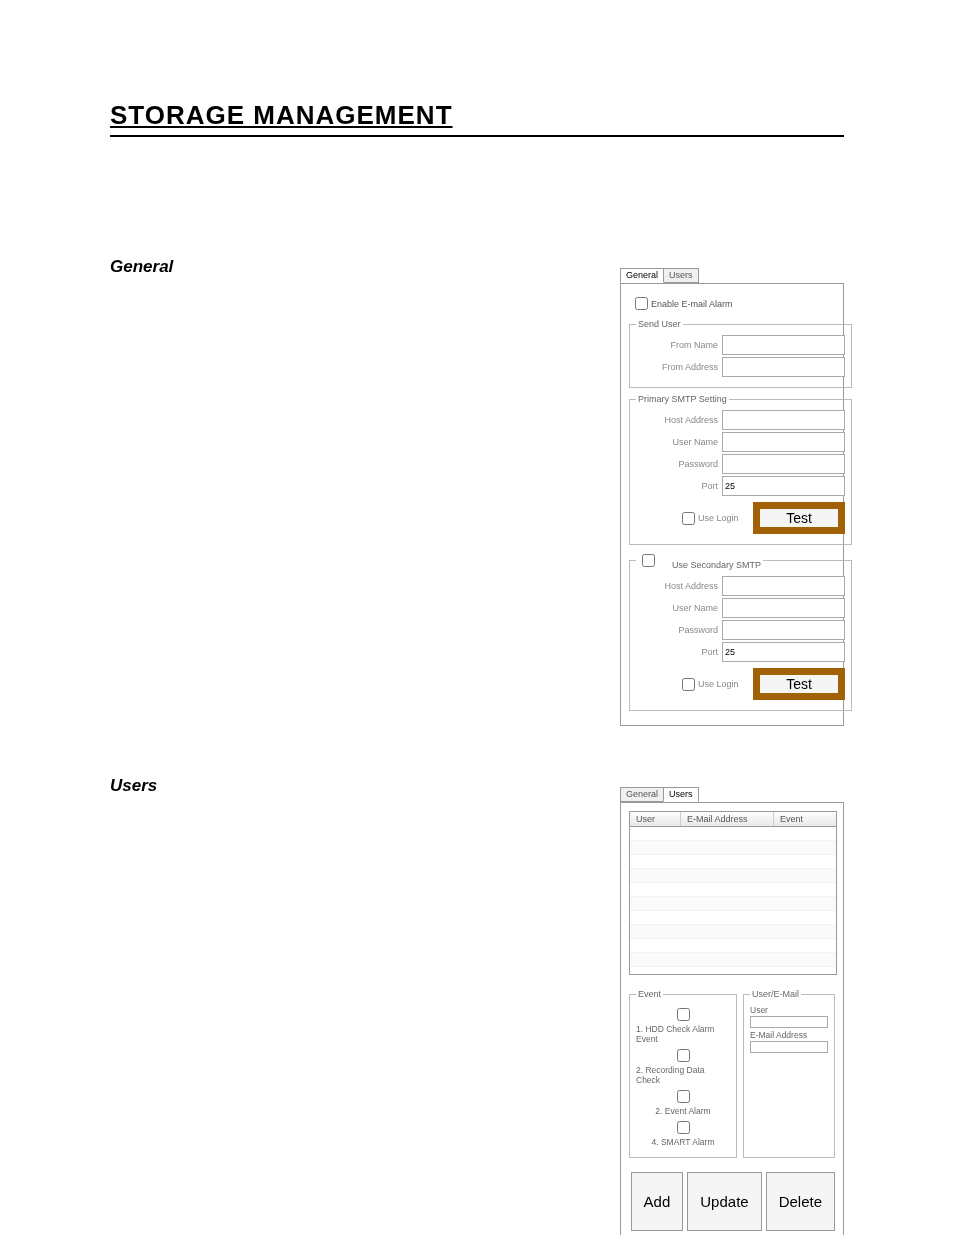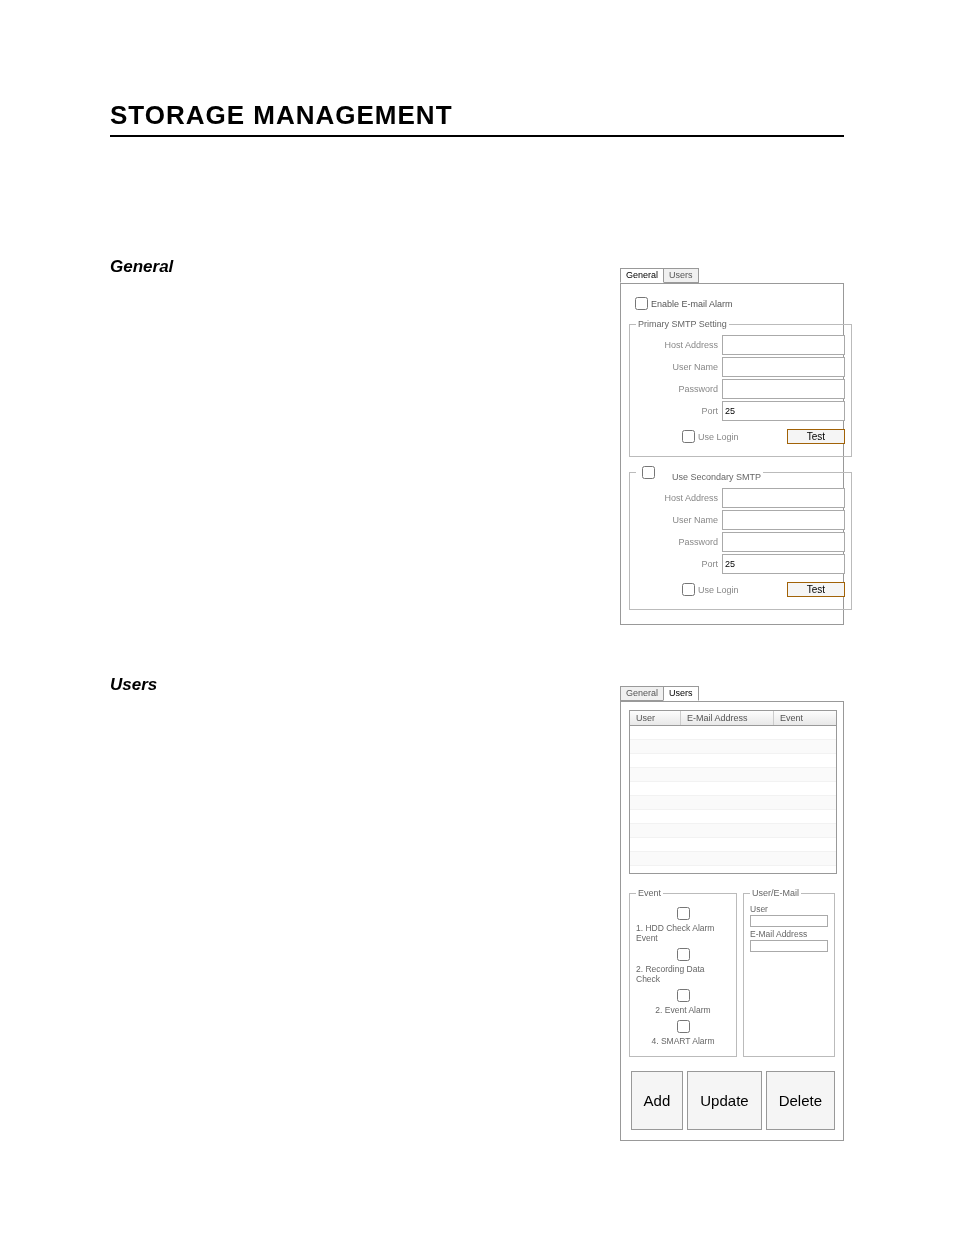--- a/index.html
+++ b/index.html
@@ -12,20 +12,21 @@
     padding: 100px 110px 40px 110px;
     box-sizing: border-box;
   }
   .page-title {
     font-size: 26px;
     font-weight: 900;
     letter-spacing: 1px;
     border-bottom: 2px solid #000;
     padding-bottom: 4px;
     margin-bottom: 40px;
+    text-decoration: underline;
   }
   .section-title {
     font-size: 17px;
     font-weight: 700;
     font-style: italic;
     margin: 120px 0 10px 0;
   }
   .panel-wrap {
     display: flex;
     justify-content: flex-end;
@@ -89,23 +90,23 @@
   .row input[type=text] {
     flex: 1;
     height: 20px;
     border: 1px solid #aaa;
     font-size: 9px;
     padding: 0 2px;
     box-sizing: border-box;
     min-width: 0;
   }
   .small-btn {
-    font-size: 10px;
-    padding: 1px 19px;
-    border: 1px solid #a16207;
+    font-size: 14px;
+    padding: 1px 26px;
+    border: 7px solid #a16207;
     background: #f5f5f5;
   }
   .enable-row {
     display: flex;
     align-items: center;
     margin: 2px 0 4px 2px;
   }
   .login-test-row {
     display: flex;
     justify-content: space-between;
@@ -200,20 +201,31 @@
     <div class="tabs">
       <div class="tab active">General</div>
       <div class="tab inactive">Users</div>
     </div>
     <div class="panel-body">
       <div class="enable-row">
         <input type="checkbox" style="">
         <span>Enable E-mail Alarm</span>
       </div>
 
+      <fieldset>
+        <legend>Send User</legend>
+        <div class="row">
+          <label class="field-label">From Name</label>
+          <input type="text" value="" style="">
+        </div>
+        <div class="row">
+          <label class="field-label">From Address</label>
+          <input type="text" value="" style="">
+        </div>
+      </fieldset>
 
       <fieldset>
         <legend>Primary SMTP Setting</legend>
         <div class="row">
           <label class="field-label">Host Address</label>
           <input type="text" value="" style="">
         </div>
         <div class="row">
           <label class="field-label">User Name</label>
           <input type="text" value="" style="">

